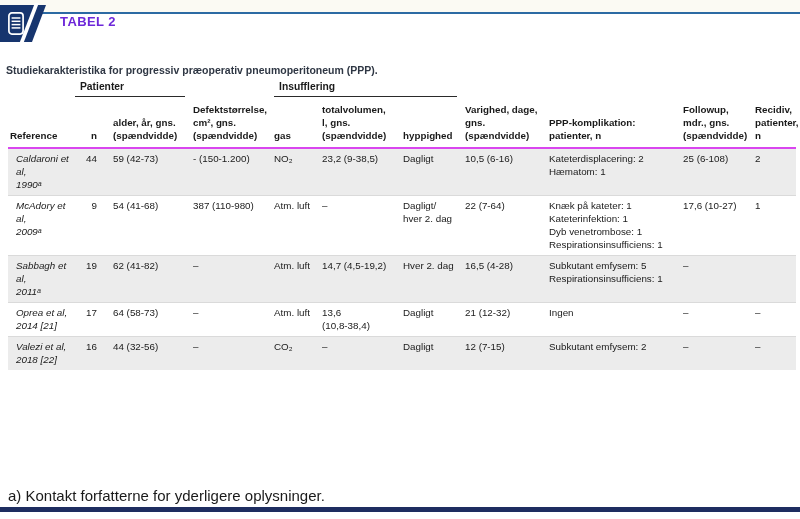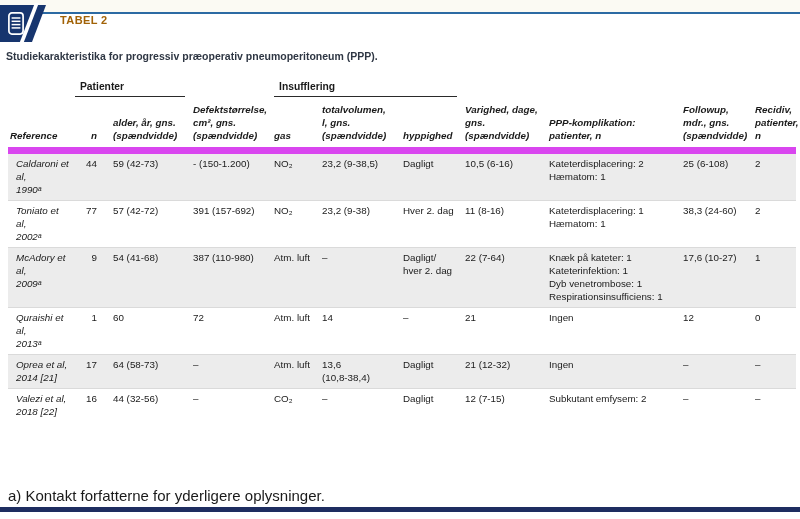--- a/index.html
+++ b/index.html
@@ -8,29 +8,29 @@
     font-family:"Liberation Sans","DejaVu Sans",sans-serif;color:#1a1a1a;overflow:hidden;
   }
   
   .top-strip{position:absolute;top:0;left:0;width:800px;height:12px;background:#fbfaf3;border-bottom:2px solid #2c6aa3;}
   
   .banner{position:absolute;top:5px;left:0;width:54px;height:37px;}
   .banner-shape{position:absolute;top:0;left:0;width:54px;height:37px;background:#17356e;
     -webkit-clip-path:polygon(0 0,46px 0,32px 100%,0 100%);clip-path:polygon(0 0,46px 0,32px 100%,0 100%);}
   .banner-cut{position:absolute;top:-2px;left:27px;width:4px;height:41px;background:#ffffff;transform:skewX(-21deg);}
   .doc-icon{position:absolute;top:7px;left:8px;}
-  .tabel-title{position:absolute;top:14px;left:60px;font-size:11px;font-weight:bold;color:#a16207;letter-spacing:.4px;}
-  .subtitle{position:absolute;top:50px;left:6px;font-size:10.5px;font-weight:bold;color:#2f3744;}
+  .tabel-title{position:absolute;top:14px;left:60px;font-size:13px;font-weight:bold;color:#6d28d9;letter-spacing:.4px;}
+  .subtitle{position:absolute;top:64px;left:6px;font-size:10.5px;font-weight:bold;color:#2f3744;}
 
   table.data{position:absolute;top:80px;left:8px;width:788px;border-collapse:collapse;table-layout:fixed;}
   th,td{font-size:9.8px;line-height:13px;text-align:left;}
   thead th{font-weight:bold;}
   tr.grouprow th{padding:0;height:17px;vertical-align:bottom;margin-left:32px;}
   .grp{border-bottom:1.5px solid #2a2a2a;padding:0 0 3px 5px;margin-right:8px;font-size:10.3px;font-weight:bold;}
-  tr.colsrow th{vertical-align:bottom;padding:6px 6px 5px 0;border-bottom:7px solid #d946ef;white-space:pre-line;font-style:italic;}
+  tr.colsrow th{vertical-align:bottom;padding:6px 6px 5px 0;border-bottom:2px solid #d946ef;white-space:pre-line;}
   tr.colsrow th.c-ref{padding-left:2px;}
   tbody td{vertical-align:top;padding:3px 6px 4px 0;white-space:pre-line;}
   tbody td.c-ref{font-style:italic;padding-left:8px;}
   .c-n{text-align:right;padding-right:16px !important;}
   tbody tr:nth-child(odd){background:#ececec;}
   tbody tr + tr td{border-top:1px solid #dadada;}
 
   .footnote{position:absolute;top:487px;left:8px;font-size:15px;color:#1a1a1a;}
   .bottom-bar{position:absolute;top:507px;left:0;width:800px;height:5px;background:#1e2d60;}
 </style>
@@ -119,65 +119,51 @@
       <td>NO₂</td>
       <td>23,2 (9-38,5)</td>
       <td>Dagligt</td>
       <td>10,5 (6-16)</td>
       <td>Kateterdisplacering: 2
 Hæmatom: 1</td>
       <td>25 (6-108)</td>
       <td>2</td>
     </tr>
     <tr>
-      <td class="c-ref">Toniato et al,
-2002ᵃ</td>
-      <td class="c-n">77</td>
-      <td>57 (42-72)</td>
-      <td>391 (157-692)</td>
-      <td>NO₂</td>
-      <td>23,2 (9-38)</td>
-      <td>Hver 2. dag</td>
-      <td>11 (8-16)</td>
-      <td>Kateterdisplacering: 1
-Hæmatom: 1</td>
-      <td>38,3 (24-60)</td>
-      <td>2</td>
-    </tr>
-    <tr>
       <td class="c-ref">McAdory et al,
 2009ᵃ</td>
       <td class="c-n">9</td>
       <td>54 (41-68)</td>
       <td>387 (110-980)</td>
       <td>Atm. luft</td>
       <td>–</td>
       <td>Dagligt/
 hver 2. dag</td>
       <td>22 (7-64)</td>
       <td>Knæk på kateter: 1
 Kateterinfektion: 1
 Dyb venetrombose: 1
 Respirationsinsufficiens: 1</td>
       <td>17,6 (10-27)</td>
       <td>1</td>
     </tr>
     <tr>
-      <td class="c-ref">Quraishi et al,
-2013ᵃ</td>
-      <td class="c-n">1</td>
-      <td>60</td>
-      <td>72</td>
+      <td class="c-ref">Sabbagh et al,
+2011ᵃ</td>
+      <td class="c-n">19</td>
+      <td>62 (41-82)</td>
+      <td>–</td>
       <td>Atm. luft</td>
-      <td>14</td>
+      <td>14,7 (4,5-19,2)</td>
+      <td>Hver 2. dag</td>
+      <td>16,5 (4-28)</td>
+      <td>Subkutant emfysem: 5
+Respirationsinsufficiens: 1</td>
       <td>–</td>
-      <td>21</td>
-      <td>Ingen</td>
-      <td>12</td>
-      <td>0</td>
+      <td></td>
     </tr>
     <tr>
       <td class="c-ref">Oprea et al,
 2014 [21]</td>
       <td class="c-n">17</td>
       <td>64 (58-73)</td>
       <td>–</td>
       <td>Atm. luft</td>
       <td>13,6
 (10,8-38,4)</td>

